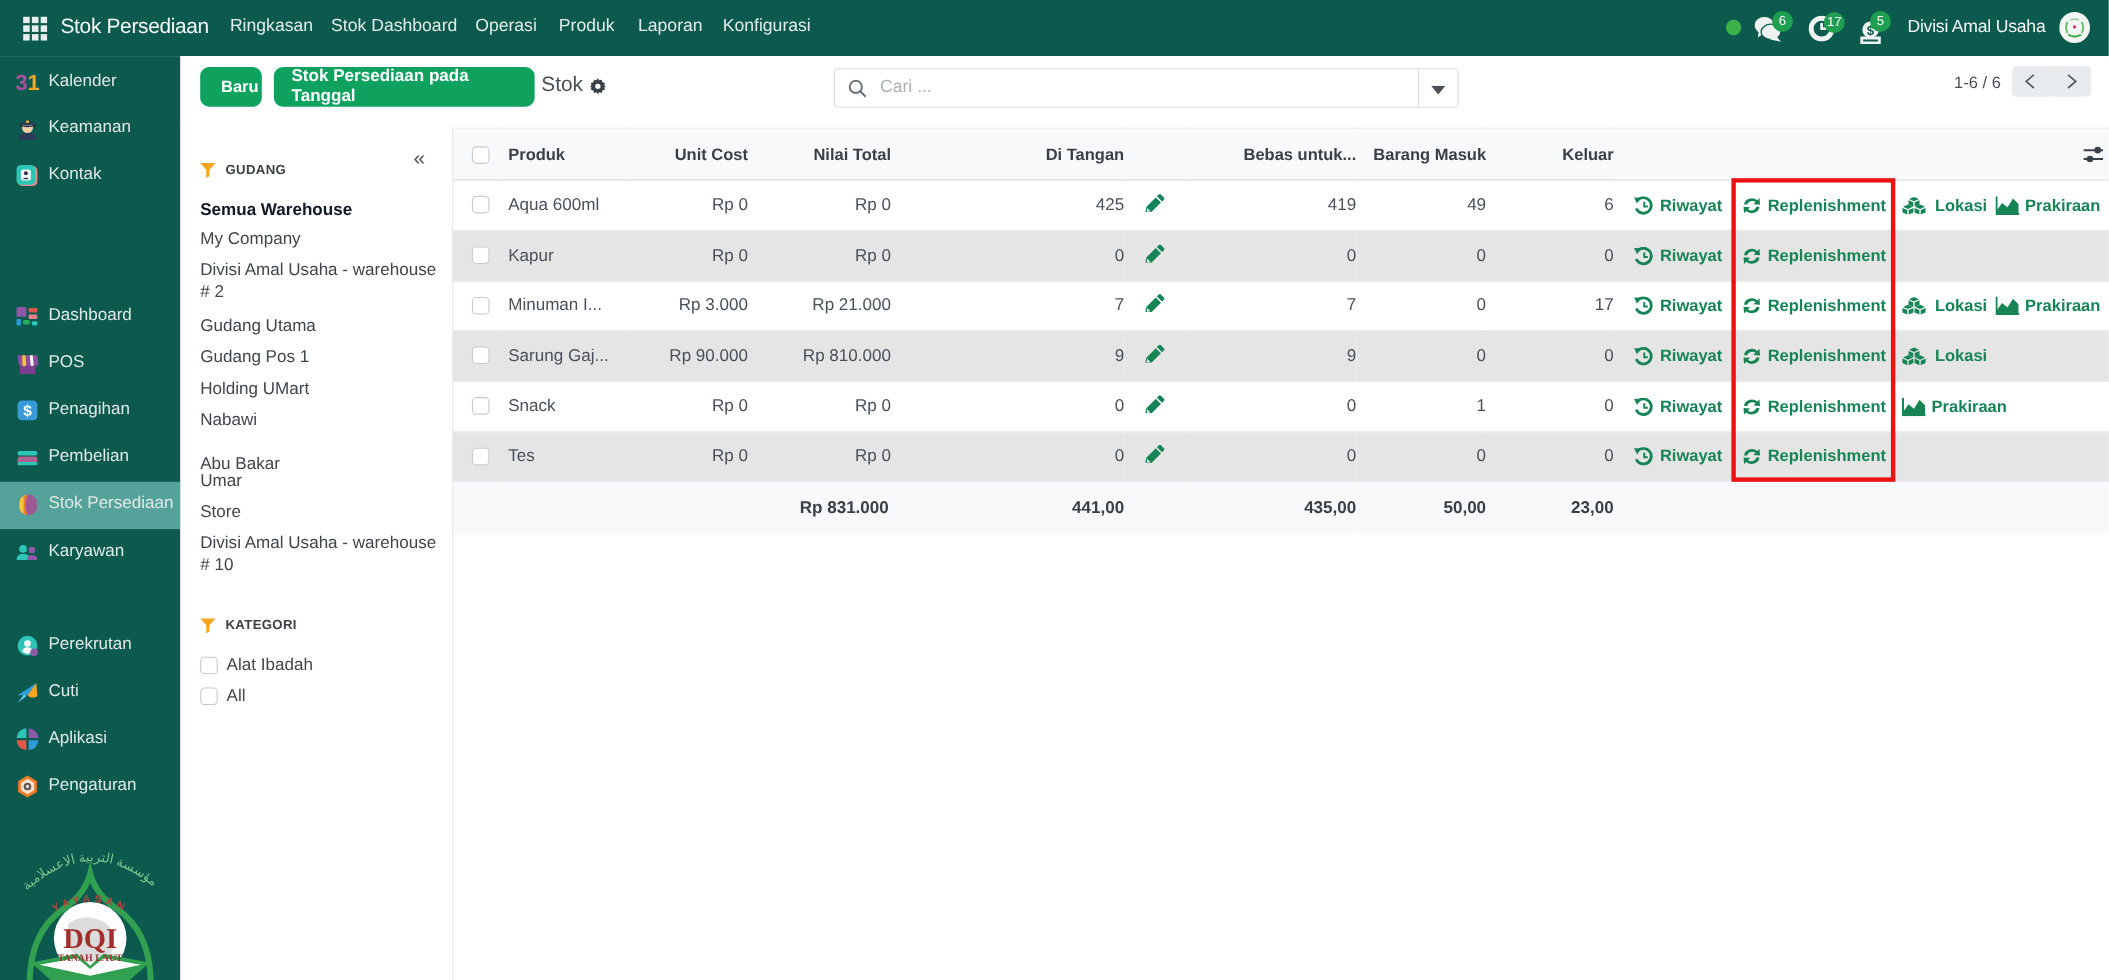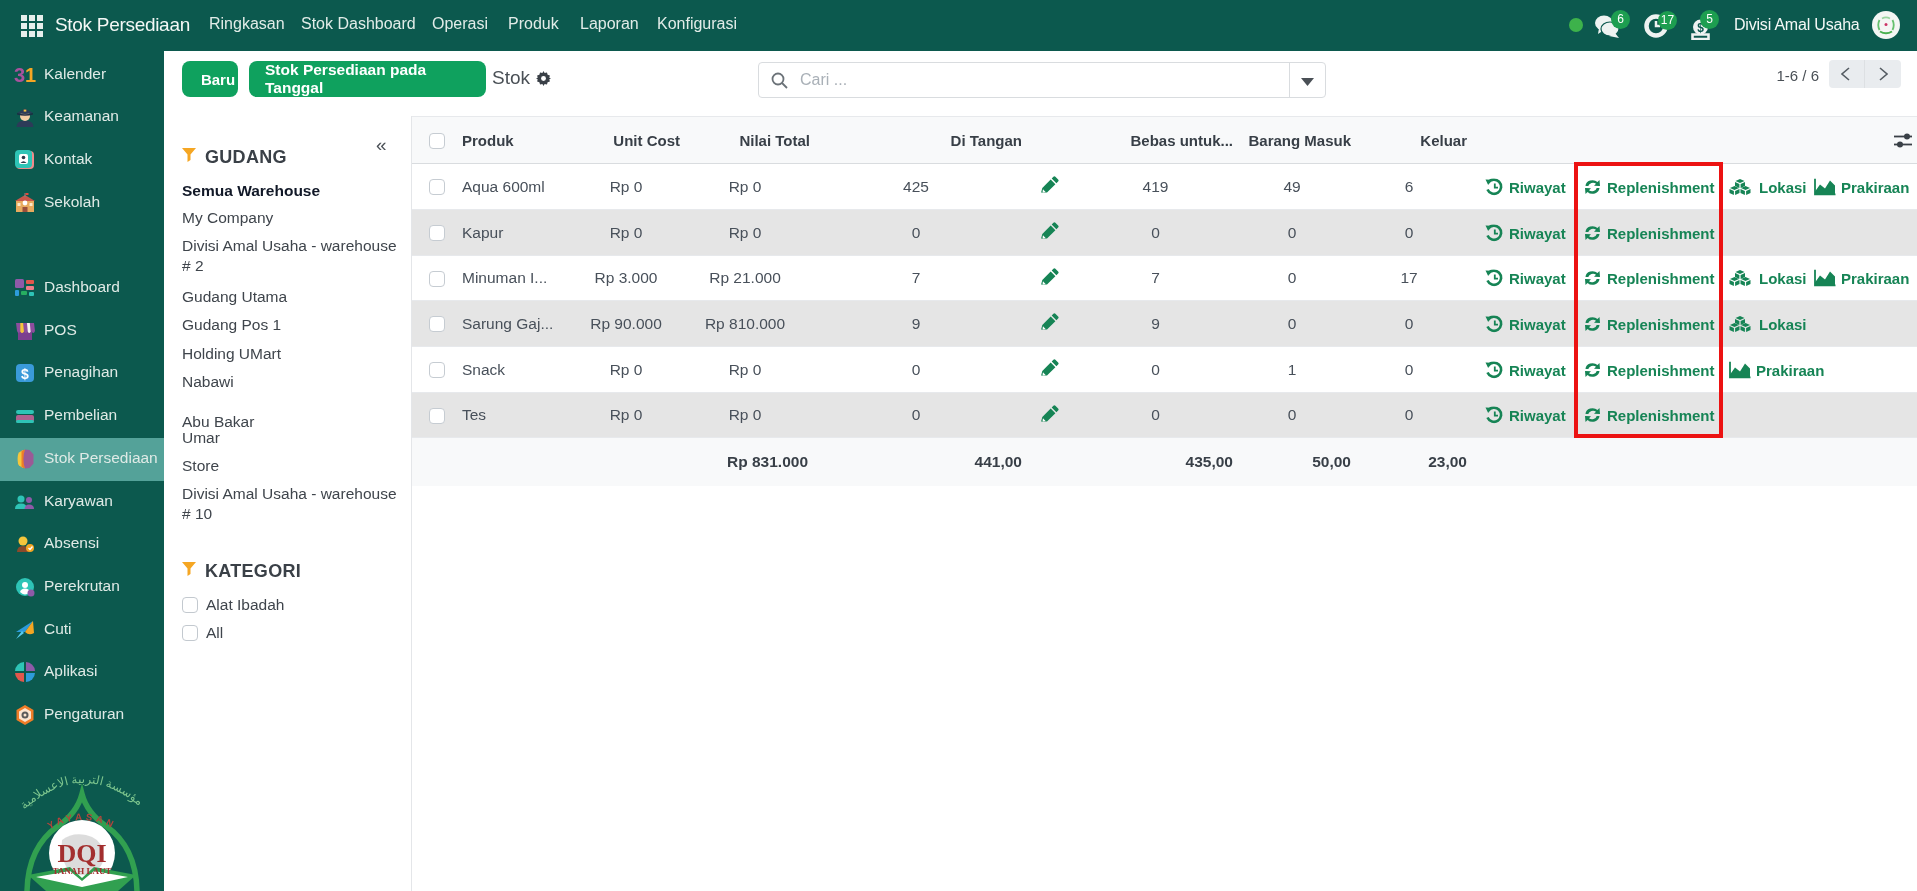--- a/index.html
+++ b/index.html
@@ -16,29 +16,29 @@
 #cpanel { position:absolute; left:164px; top:51px; width:1753px; height:65px; background:#fff; }
 .btn { position:absolute; top:10px; height:36px; background:#0fa15e; color:#fff; border-radius:8px;
   font-weight:bold; font-size:15px; display:flex; align-items:center; justify-content:center;padding-left:16px; }
 #stokcrumb { position:absolute; left:328px; top:16px; font-size:19px; color:#4a5056; }
 #searchbox { position:absolute; left:594px; top:11px; width:568px; height:36px; border:1px solid #d9dcdf; border-radius:4px;padding-left:11px; }
 #searchbox .divider { position:absolute; right:35px; top:0; width:1px; height:34px; background:#d9dcdf; }
 #pager { position:absolute; right:98px; top:16px; font-size:15px; color:#4a5056; }
 .pgbtn { position:absolute; top:9px; width:36px; height:28px; background:#e9ecef; }
 #spanel { position:absolute; left:164px; top:116px; width:248px; height:775px; background:#fff; }
 #vline { position:absolute; left:411px; top:116px; width:1px; height:775px; background:#e4e6e9; }
-.sp-head { position:absolute; left:41px; font-size:18px; font-weight:bold; color:#3a4047; letter-spacing:.3px;text-align:right; }
+.sp-head { position:absolute; left:41px; font-size:12px; font-weight:bold; color:#3a4047; letter-spacing:.3px;text-align:right; }
 .sp-item { position:absolute; left:18px; width:216px; font-size:15.5px; color:#3f454c; line-height:20px; }
 .sp-check { position:absolute; left:18px; width:16px; height:16px; border:1px solid #c3c9cf; border-radius:4px; background:#fff; }
 #tablewrap { position:absolute; left:412px; top:116px; width:1505px; height:775px; background:#fff; }
 table { border-collapse:collapse; table-layout:fixed; width:1505px; font-size:15.5px; color:#48505a; }
 th, td { padding:0; white-space:nowrap; overflow:visible; }
 thead th { background:#f8f9fa; border-top:1px solid #e7e9ec; border-bottom:1px solid #d9dcdf; height:47px;
   font-weight:bold; font-size:15px; color:#383f47; text-align:right; }
-tbody td { border-bottom:1px solid #e7e9ec; text-align:center; }
+tbody td { border-bottom:1px solid #e7e9ec; text-align:right; }
 tbody tr.even td { background:#e5e5e5; }
 tfoot td { background:#f8f9fa; height:48px; font-weight:bold; color:#383f47; text-align:right; }
 .tleft { text-align:left !important; }
 .chk { display:inline-block; width:16px; height:16px; border:1px solid #c6ccd2; border-radius:4px; background:#fff; margin-left:17px; vertical-align:middle; }
 .acts { position:relative; height:44px; width:450px; }
 .act { position:absolute; top:50%; transform:translateY(-50%); display:inline-flex; align-items:center; color:#168455; font-weight:bold; font-size:15px; white-space:nowrap; }
 .act svg { margin-right:5px; flex:none; }
 #redbox { position:absolute; left:1574px; top:162px; width:149px; height:276px; border:4px solid #ec1212; z-index:50; }
 </style>
 </head>
@@ -115,33 +115,20 @@
 <div class="appitem" style="top:87.9px">
       <div class="abs" style="left:14px;top:10px;width:22px;height:22px"><svg width="22" height="22" viewBox="0 0 22 22">
           <rect x="2" y="2" width="18" height="18" rx="4" fill="#ef8b8b"></rect>
           <rect x="1" y="1" width="17" height="18" rx="4" fill="#2ec4b6"></rect>
           <rect x="5" y="5" width="9" height="10" rx="2" fill="#fff"></rect>
           <circle cx="9.5" cy="8.5" r="1.8" fill="#2a3a4a"></circle>
           <path d="M6.5 14 Q9.5 10.5 12.5 14 Z" fill="#2a3a4a"></path>
         </svg></div>
       <div class="lbl">Kontak</div>
     </div>
-<div class="appitem" style="top:130.6px">
-      <div class="abs" style="left:14px;top:10px;width:22px;height:22px"><svg width="22" height="22" viewBox="0 0 22 22">
-          <rect x="2" y="9" width="18" height="11" fill="#e8aa5e"></rect>
-          <path d="M1 9 L11 3 L21 9 Z" fill="#c8574b"></path>
-          <rect x="10.5" y="1" width="1" height="4" fill="#888"></rect>
-          <rect x="11.5" y="1" width="3" height="2" fill="#e04b3f"></rect>
-          <circle cx="11" cy="11" r="2.4" fill="#fff"></circle>
-          <rect x="8.5" y="15" width="5" height="5" fill="#9a4f3c"></rect>
-          <rect x="3.5" y="11" width="3" height="3" fill="#fde9c8"></rect>
-          <rect x="15.5" y="11" width="3" height="3" fill="#fde9c8"></rect>
-        </svg></div>
-      <div class="lbl">Sekolah</div>
-    </div>
 <div class="appitem" style="top:216.0px">
       <div class="abs" style="left:14px;top:10px;width:22px;height:22px"><svg width="22" height="22" viewBox="0 0 22 22">
           <rect x="1" y="2" width="9" height="9" rx="1.5" fill="#8e5aa8"></rect>
           <rect x="12" y="3" width="8" height="4" rx="1" fill="#e2574c"></rect>
           <rect x="12" y="9" width="8" height="4" rx="1" fill="#ef7d87"></rect>
           <rect x="1" y="13" width="4" height="6" rx="1" fill="#2d9cdb"></rect>
           <rect x="7" y="14" width="6" height="4" rx="1" fill="#27ae60"></rect>
           <rect x="15" y="15" width="5" height="4" rx="1" fill="#2ec4b6"></rect>
         </svg></div>
       <div class="lbl">Dashboard</div>
@@ -179,29 +166,20 @@
       <div class="lbl">Stok Persediaan</div>
     </div>
 <div class="appitem" style="top:429.5px">
       <div class="abs" style="left:14px;top:10px;width:22px;height:22px"><svg width="22" height="22" viewBox="0 0 22 22">
           <circle cx="7" cy="8" r="3.5" fill="#2ec4b6"></circle>
           <path d="M1 18 Q1 12.5 7 12.5 Q13 12.5 13 18 Z" fill="#2ec4b6"></path>
           <circle cx="15" cy="9" r="3" fill="#8e5aa8"></circle>
           <path d="M10.5 18 Q11 13.5 15 13.5 Q20 13.5 20 18 Z" fill="#8e5aa8"></path>
         </svg></div>
       <div class="lbl">Karyawan</div>
-    </div>
-<div class="appitem" style="top:472.2px">
-      <div class="abs" style="left:14px;top:10px;width:22px;height:22px"><svg width="22" height="22" viewBox="0 0 22 22">
-          <circle cx="9" cy="8" r="4.5" fill="#f5c63c"></circle>
-          <path d="M3 19 Q3 13 9 13 Q15 13 15 19 Z" fill="#8a4a2b"></path>
-          <circle cx="16" cy="15" r="4" fill="#f5a623"></circle>
-          <path d="M14.5 15 L16 16.5 L18.5 13.5" stroke="#fff" stroke-width="1.3" fill="none"></path>
-        </svg></div>
-      <div class="lbl">Absensi</div>
     </div>
 <div class="appitem" style="top:557.6px">
       <div class="abs" style="left:14px;top:10px;width:22px;height:22px"><svg width="22" height="22" viewBox="0 0 22 22">
           <path d="M2 13 L19 2 L11 13 Z" fill="#2d9cdb"></path>
           <path d="M11 13 L19 2 L20 14 Q15 17 11 13 Z" fill="#f5a623"></path>
           <path d="M2 20 L8 12 L10 14 Z" fill="#56ccf2"></path>
         </svg></div>
       <div class="lbl">Cuti</div>
     </div>
 <div class="appitem" style="top:514.9px">

